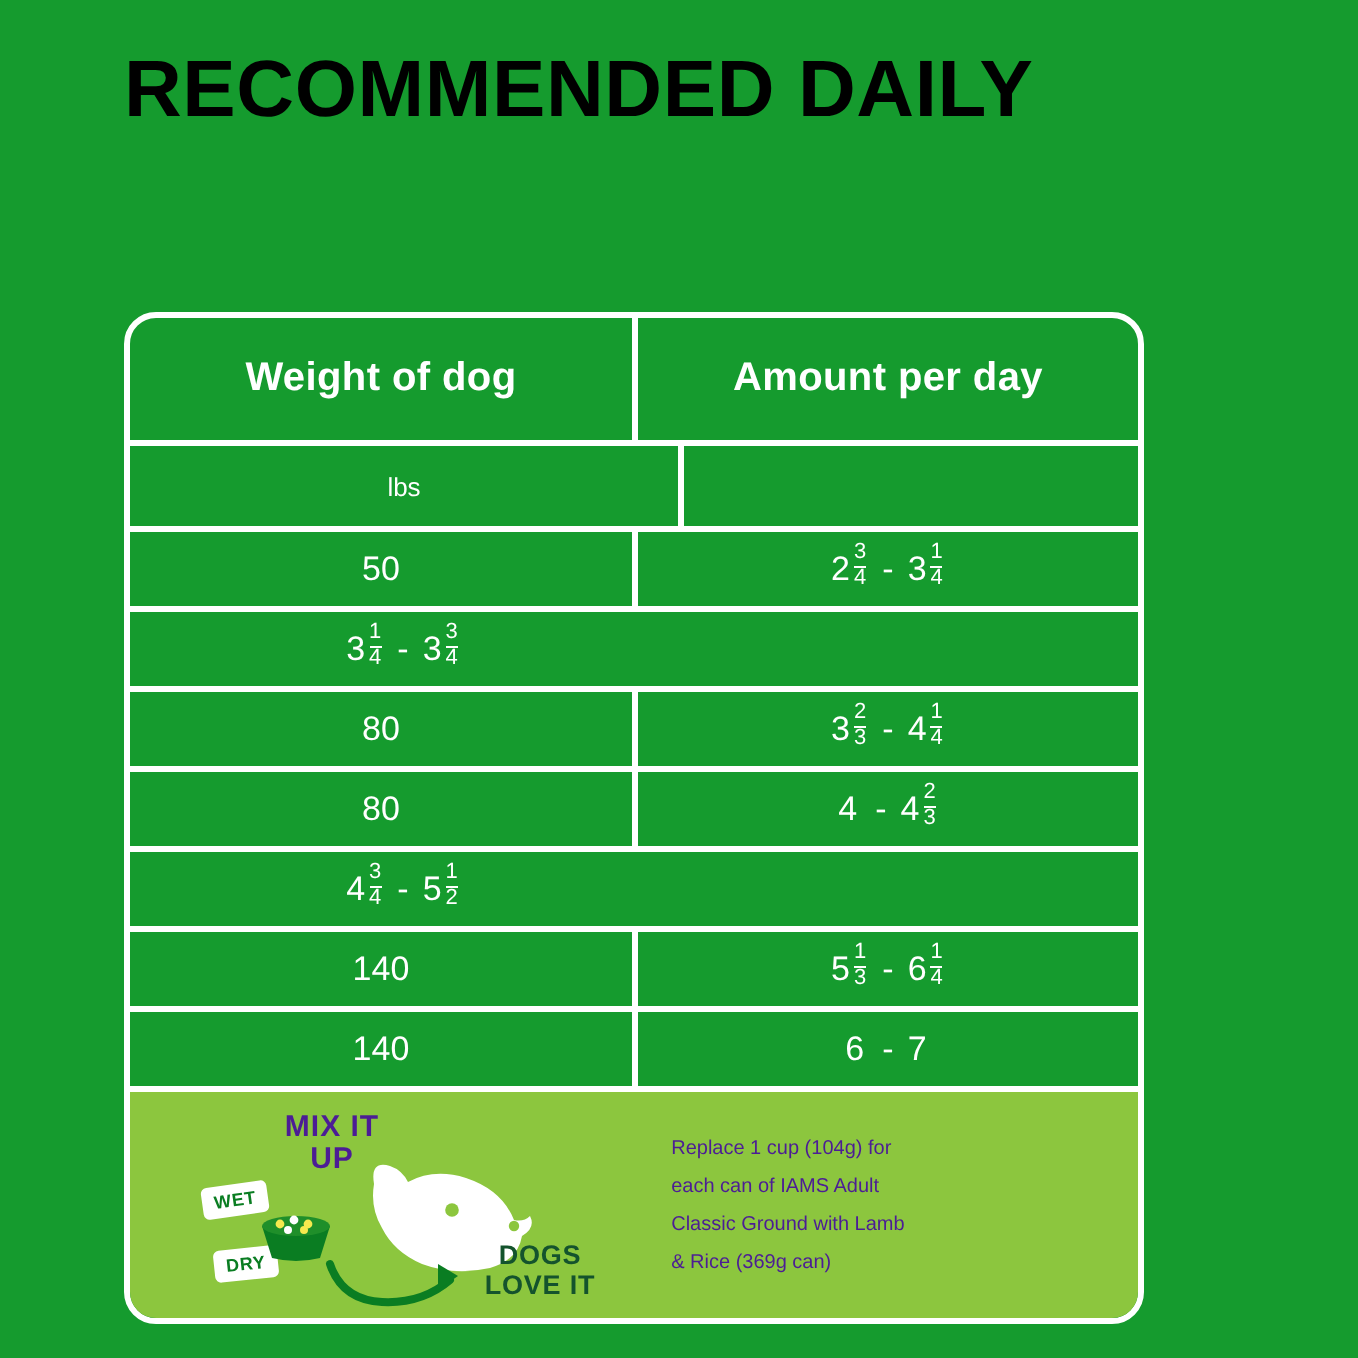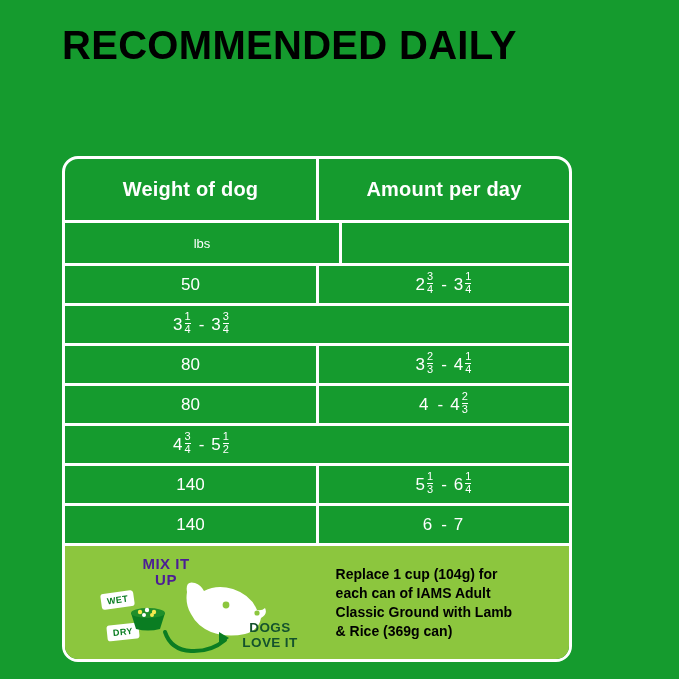--- a/index.html
+++ b/index.html
@@ -136,23 +136,23 @@
   .footer-right {
     width: 273px;
     height: 100%;
     box-sizing: border-box;
     display: flex;
     align-items: center;
     padding-left: 18px;
     padding-right: 10px;
   }
   .footer-text {
-    color: #000000;
-    font-size: 14px;
-    font-weight: bold;
+    color: #4c1d95;
+    font-size: 10px;
+    font-weight: normal;
     line-height: 19px;
   }
   
   .mix-it {
     position: absolute;
     left: 56px;
     top: 10px;
     color: #4c1d95;
     font-weight: bold;
     font-size: 15px;

